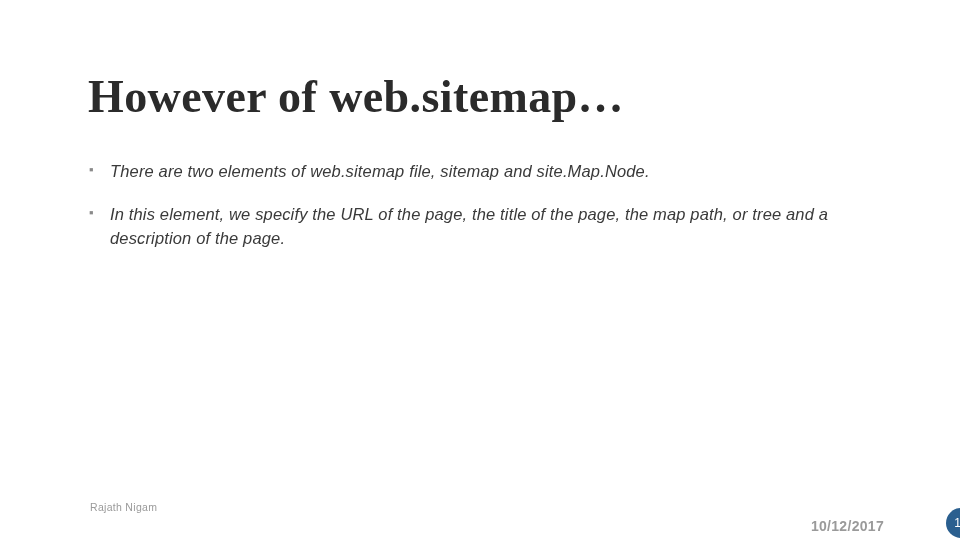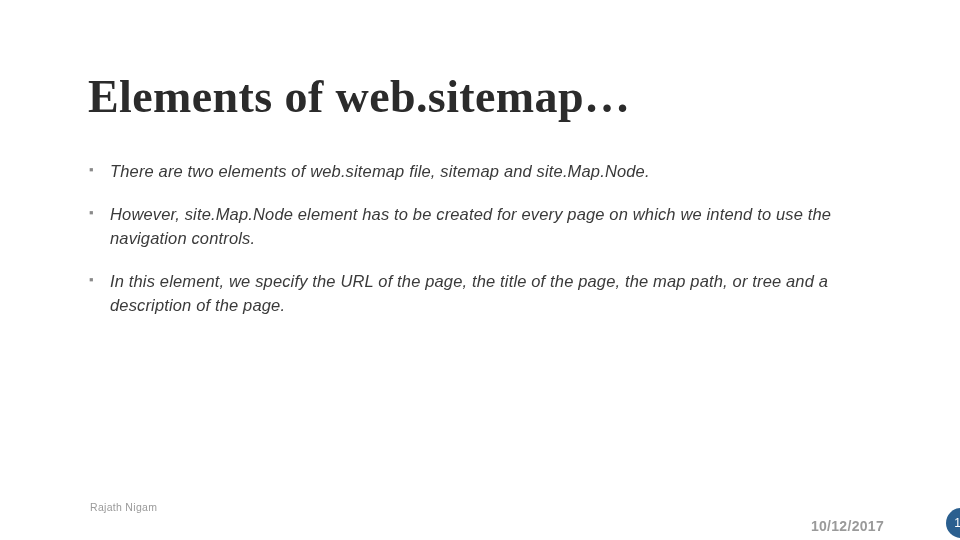--- a/index.html
+++ b/index.html
@@ -109,25 +109,24 @@
     align-items: center;
     justify-content: center;
     letter-spacing: 0.2px;
   }
 </style>
 </head>
 <body>
 
 <div class="slide">
 
-  <div class="slide-title">Elements of web.sitemap…</div>
+  <div class="slide-title">However of web.sitemap…</div>
 
   <ul class="body-list">
     <li class="bullet-item">There are two elements of web.sitemap file, sitemap and site.Map.Node.</li>
-    <li class="bullet-item">However, site.Map.Node element has to be created for every page on which we intend to use the navigation controls.</li>
     <li class="bullet-item">In this element, we specify the URL of the page, the title of the page, the map path, or tree and a description of the page.</li>
   </ul>
 
   <div class="footer">
 
     <div class="footer-author">Rajath Nigam</div>
     <div class="footer-date">10/12/2017</div>
     <div class="slide-number-badge">10</div>
   </div>
 

